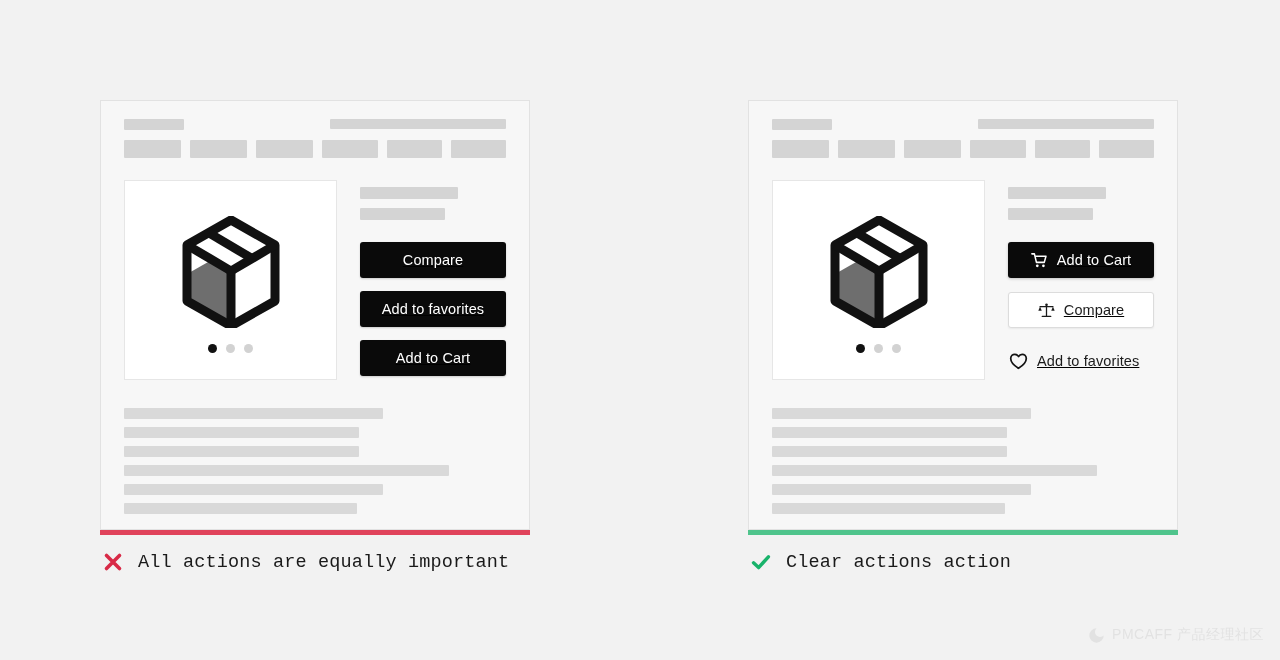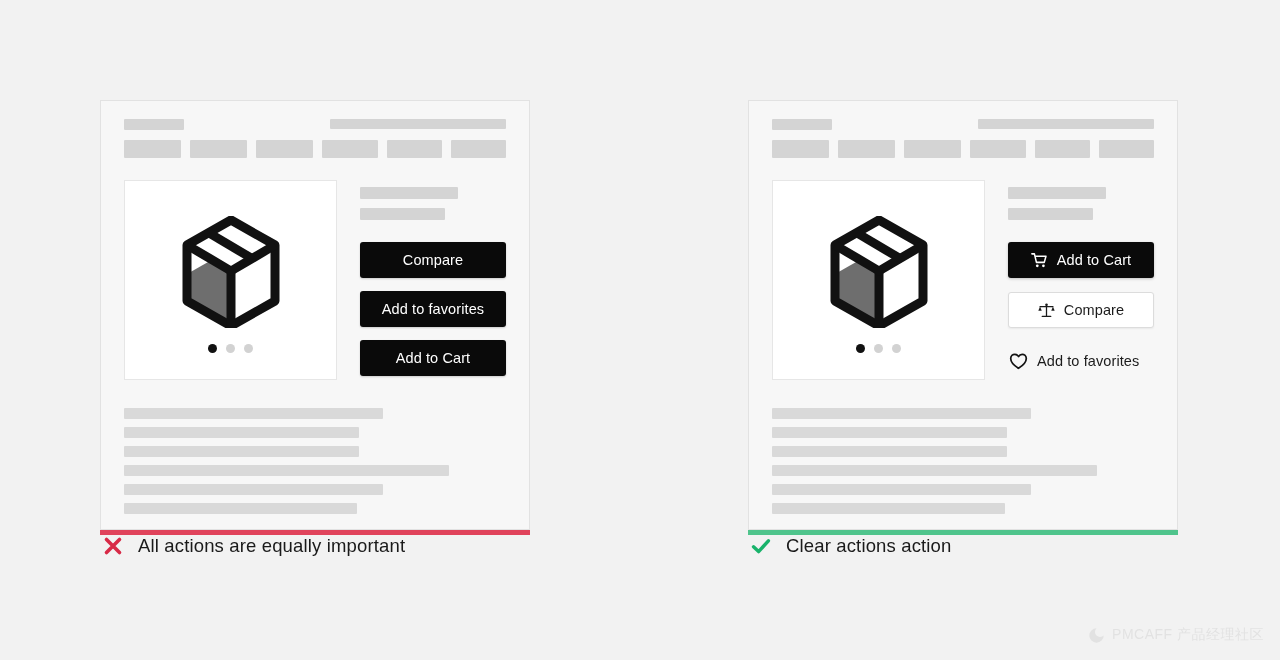--- a/index.html
+++ b/index.html
@@ -91,20 +91,21 @@
     margin-top: 16px;
   }
   .dot { width: 9px; height: 9px; border-radius: 50%; background: #d2d2d2; }
   .dot.active { background: #111111; }
 
   
   .details {
     flex: 1 1 auto;
     padding-left: 23px;
     padding-top: 7px;
+    text-decoration: underline;
   }
   .title-bar  { height: 12px; margin-bottom: 9px; }
 
   .actions { margin-top: 22px; }
 
   
   .btn {
     display: flex;
     align-items: center;
     justify-content: center;
@@ -173,22 +174,23 @@
   .line {
     height: 11px;
     margin-bottom: 8px;
   }
 
   
   .caption {
     display: flex;
     align-items: center;
     gap: 14px;
-    margin-top: 0;
+    margin-top: 16px;
     padding-left: 2px;
+    font-family: Liberation Mono, monospace;
   }
   .caption-text {
     font-size: 18.5px;
     color: #1a1a1a;
     letter-spacing: .15px;
   }
 
   
   .watermark {
     position: absolute;

